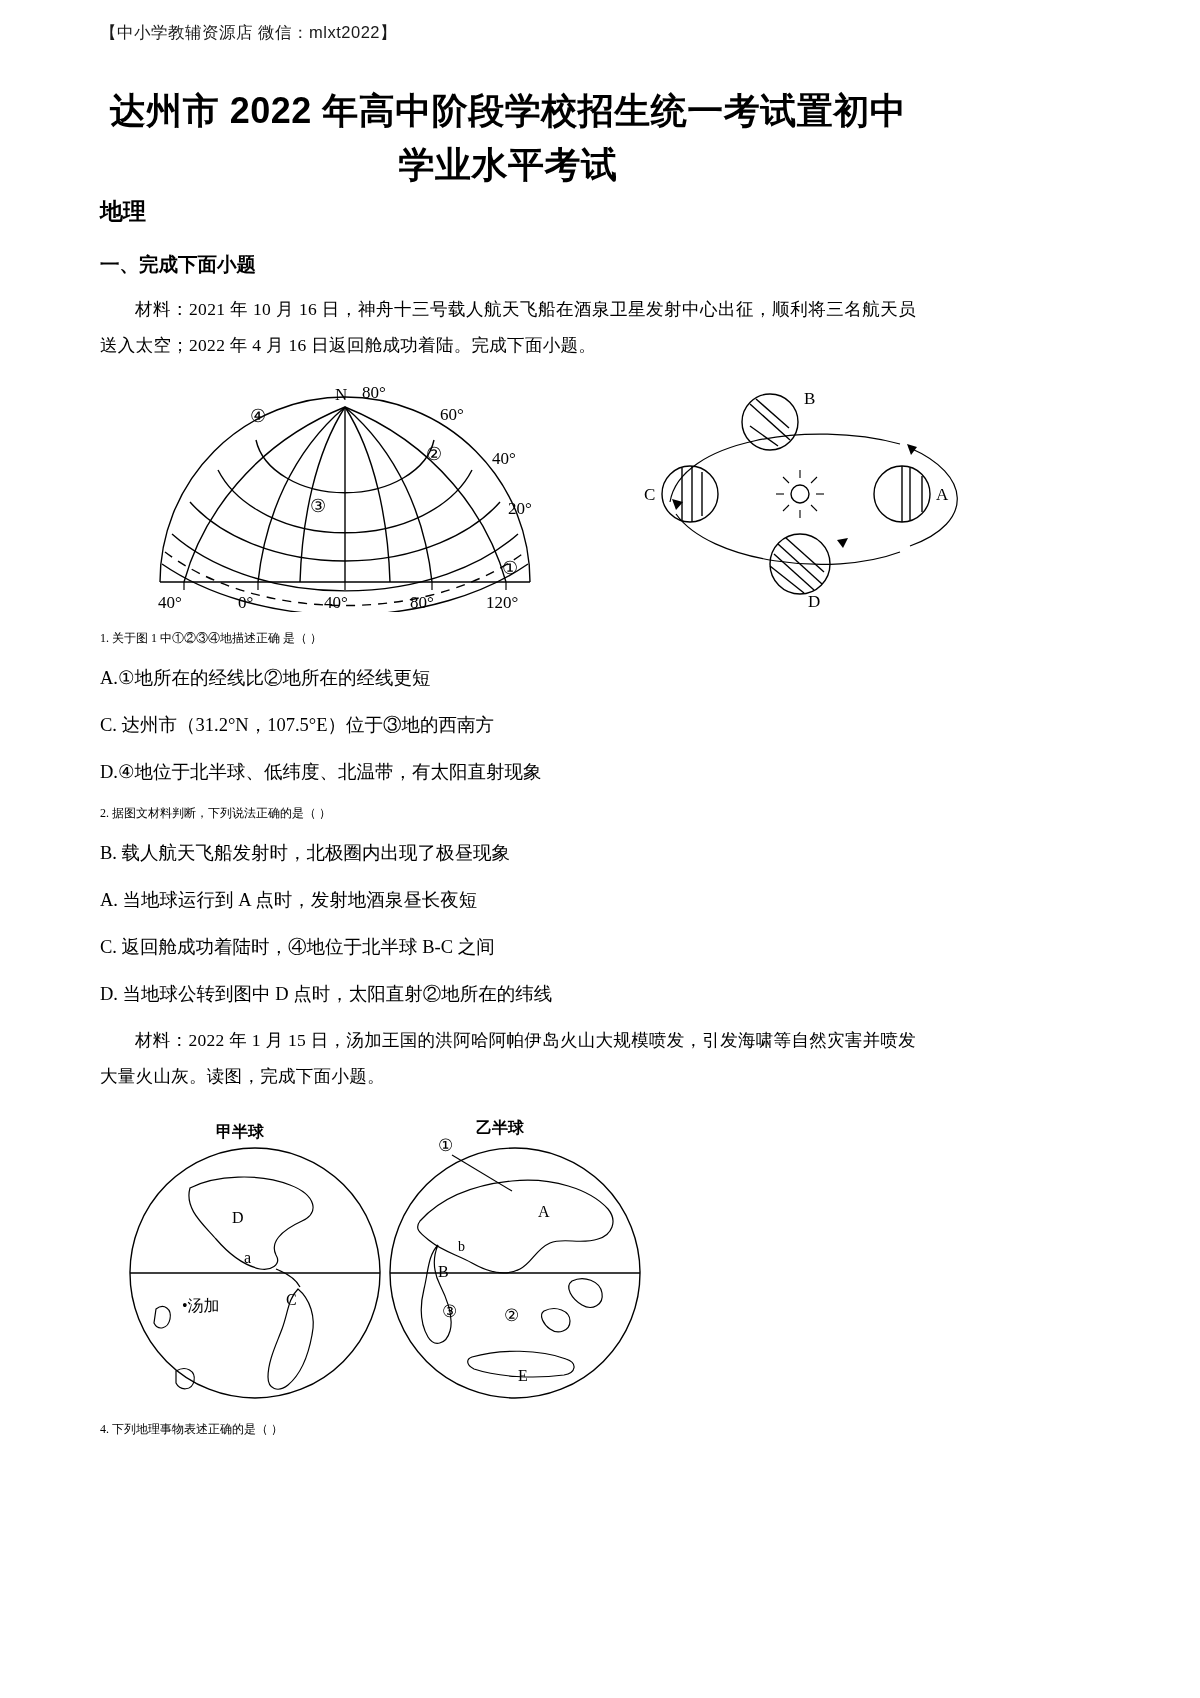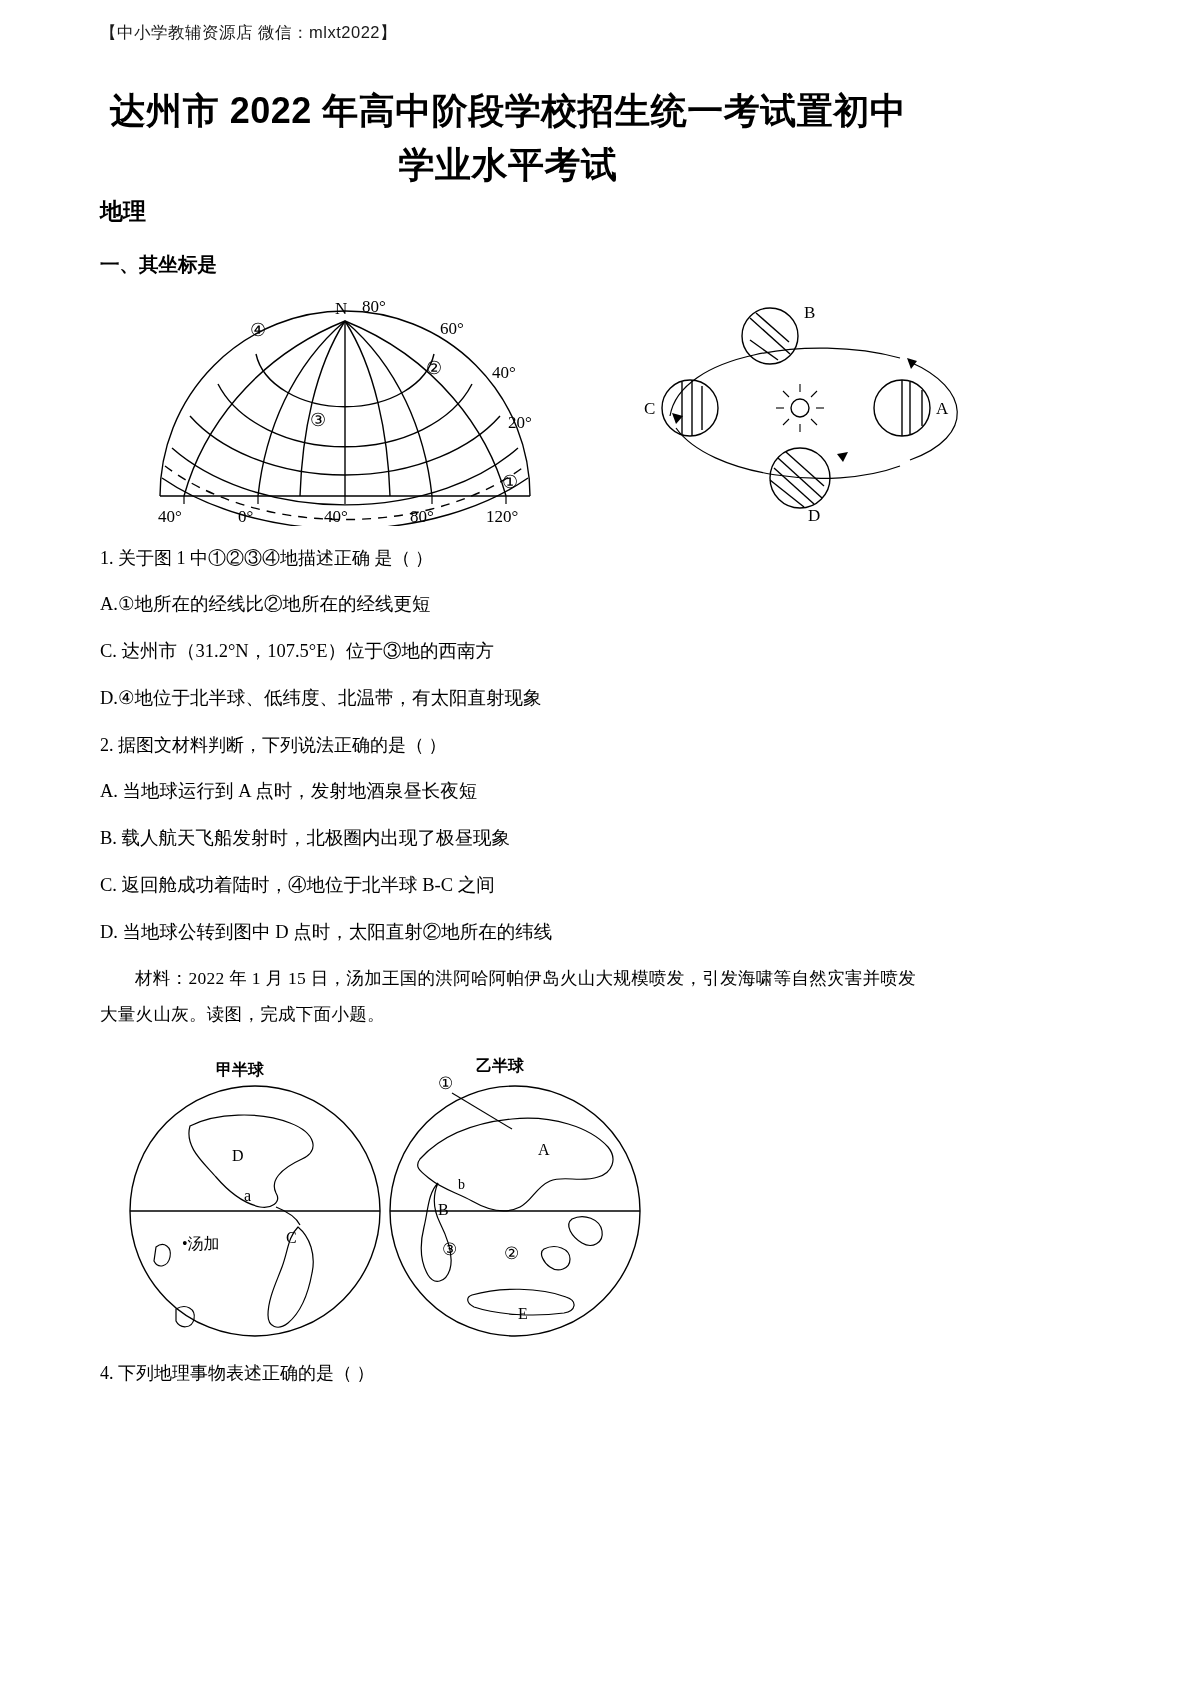--- a/index.html
+++ b/index.html
@@ -56,21 +56,21 @@
     margin: 0 0 10px 0;
     text-align: justify;
   }
   p.material {
     text-indent: 2em;
     font-size: 17.5px;
     letter-spacing: 0.3px;
     line-height: 2.05;
   }
   p.q {
-    font-size: 18px;
+    font-size: 12px;
     line-height: 2.0;
     margin: 0 0 10px 0;
   }
   p.opt {
     font-size: 18.5px;
     line-height: 2.0;
     margin: 0 0 10px 0;
   }
   .figure {
     margin: 18px 0 14px 0;
@@ -83,22 +83,23 @@
 </head>
 <body>
 
 <div class="page">
 
   <div class="watermark">【中小学教辅资源店 微信：mlxt2022】</div>
 
   <h1 class="doc-title">达州市 2022 年高中阶段学校招生统一考试置初中学业水平考试</h1>
   <h2 class="doc-subtitle">地理</h2>
 
-  <div class="section-head">一、其坐标是</div>
-
+  <div class="section-head">一、完成下面小题</div>
+
+  <p class="para material">材料：2021 年 10 月 16 日，神舟十三号载人航天飞船在酒泉卫星发射中心出征，顺利将三名航天员送入太空；2022 年 4 月 16 日返回舱成功着陆。完成下面小题。</p>
 
   <div class="figure fig1">
     <svg width="960" height="230" viewBox="0 0 960 230">
       <g fill="none" stroke="#000" stroke-width="1.4">
 
         <path d="M 50 200 A 185 185 0 0 1 420 200"></path>
         <line x1="50" y1="200" x2="420" y2="200"></line>
 
         <path d="M 52 182 A 250 160 0 0 0 418 182"></path>
         <path d="M 62 152 A 215 140 0 0 0 408 152"></path>
@@ -197,22 +198,22 @@
       </g>
     </svg>
   </div>
 
   <p class="q">1. 关于图 1 中①②③④地描述正确  是（    ）</p>
   <p class="opt">A.①地所在的经线比②地所在的经线更短</p>
   <p class="opt">C. 达州市（31.2°N，107.5°E）位于③地的西南方</p>
   <p class="opt">D.④地位于北半球、低纬度、北温带，有太阳直射现象</p>
 
   <p class="q">2. 据图文材料判断，下列说法正确的是（    ）</p>
+  <p class="opt">B. 载人航天飞船发射时，北极圈内出现了极昼现象</p>
   <p class="opt">A. 当地球运行到 A 点时，发射地酒泉昼长夜短</p>
-  <p class="opt">B. 载人航天飞船发射时，北极圈内出现了极昼现象</p>
   <p class="opt">C. 返回舱成功着陆时，④地位于北半球 B-C 之间</p>
   <p class="opt">D. 当地球公转到图中 D 点时，太阳直射②地所在的纬线</p>
 
   <p class="para material">材料：2022 年 1 月 15 日，汤加王国的洪阿哈阿帕伊岛火山大规模喷发，引发海啸等自然灾害并喷发大量火山灰。读图，完成下面小题。</p>
 
   <div class="figure fig2">
     <svg width="560" height="290" viewBox="0 0 560 290">
       <g fill="none" stroke="#000" stroke-width="1.4">
         <circle cx="135" cy="160" r="125"></circle>
         <line x1="10" y1="160" x2="260" y2="160"></line>

